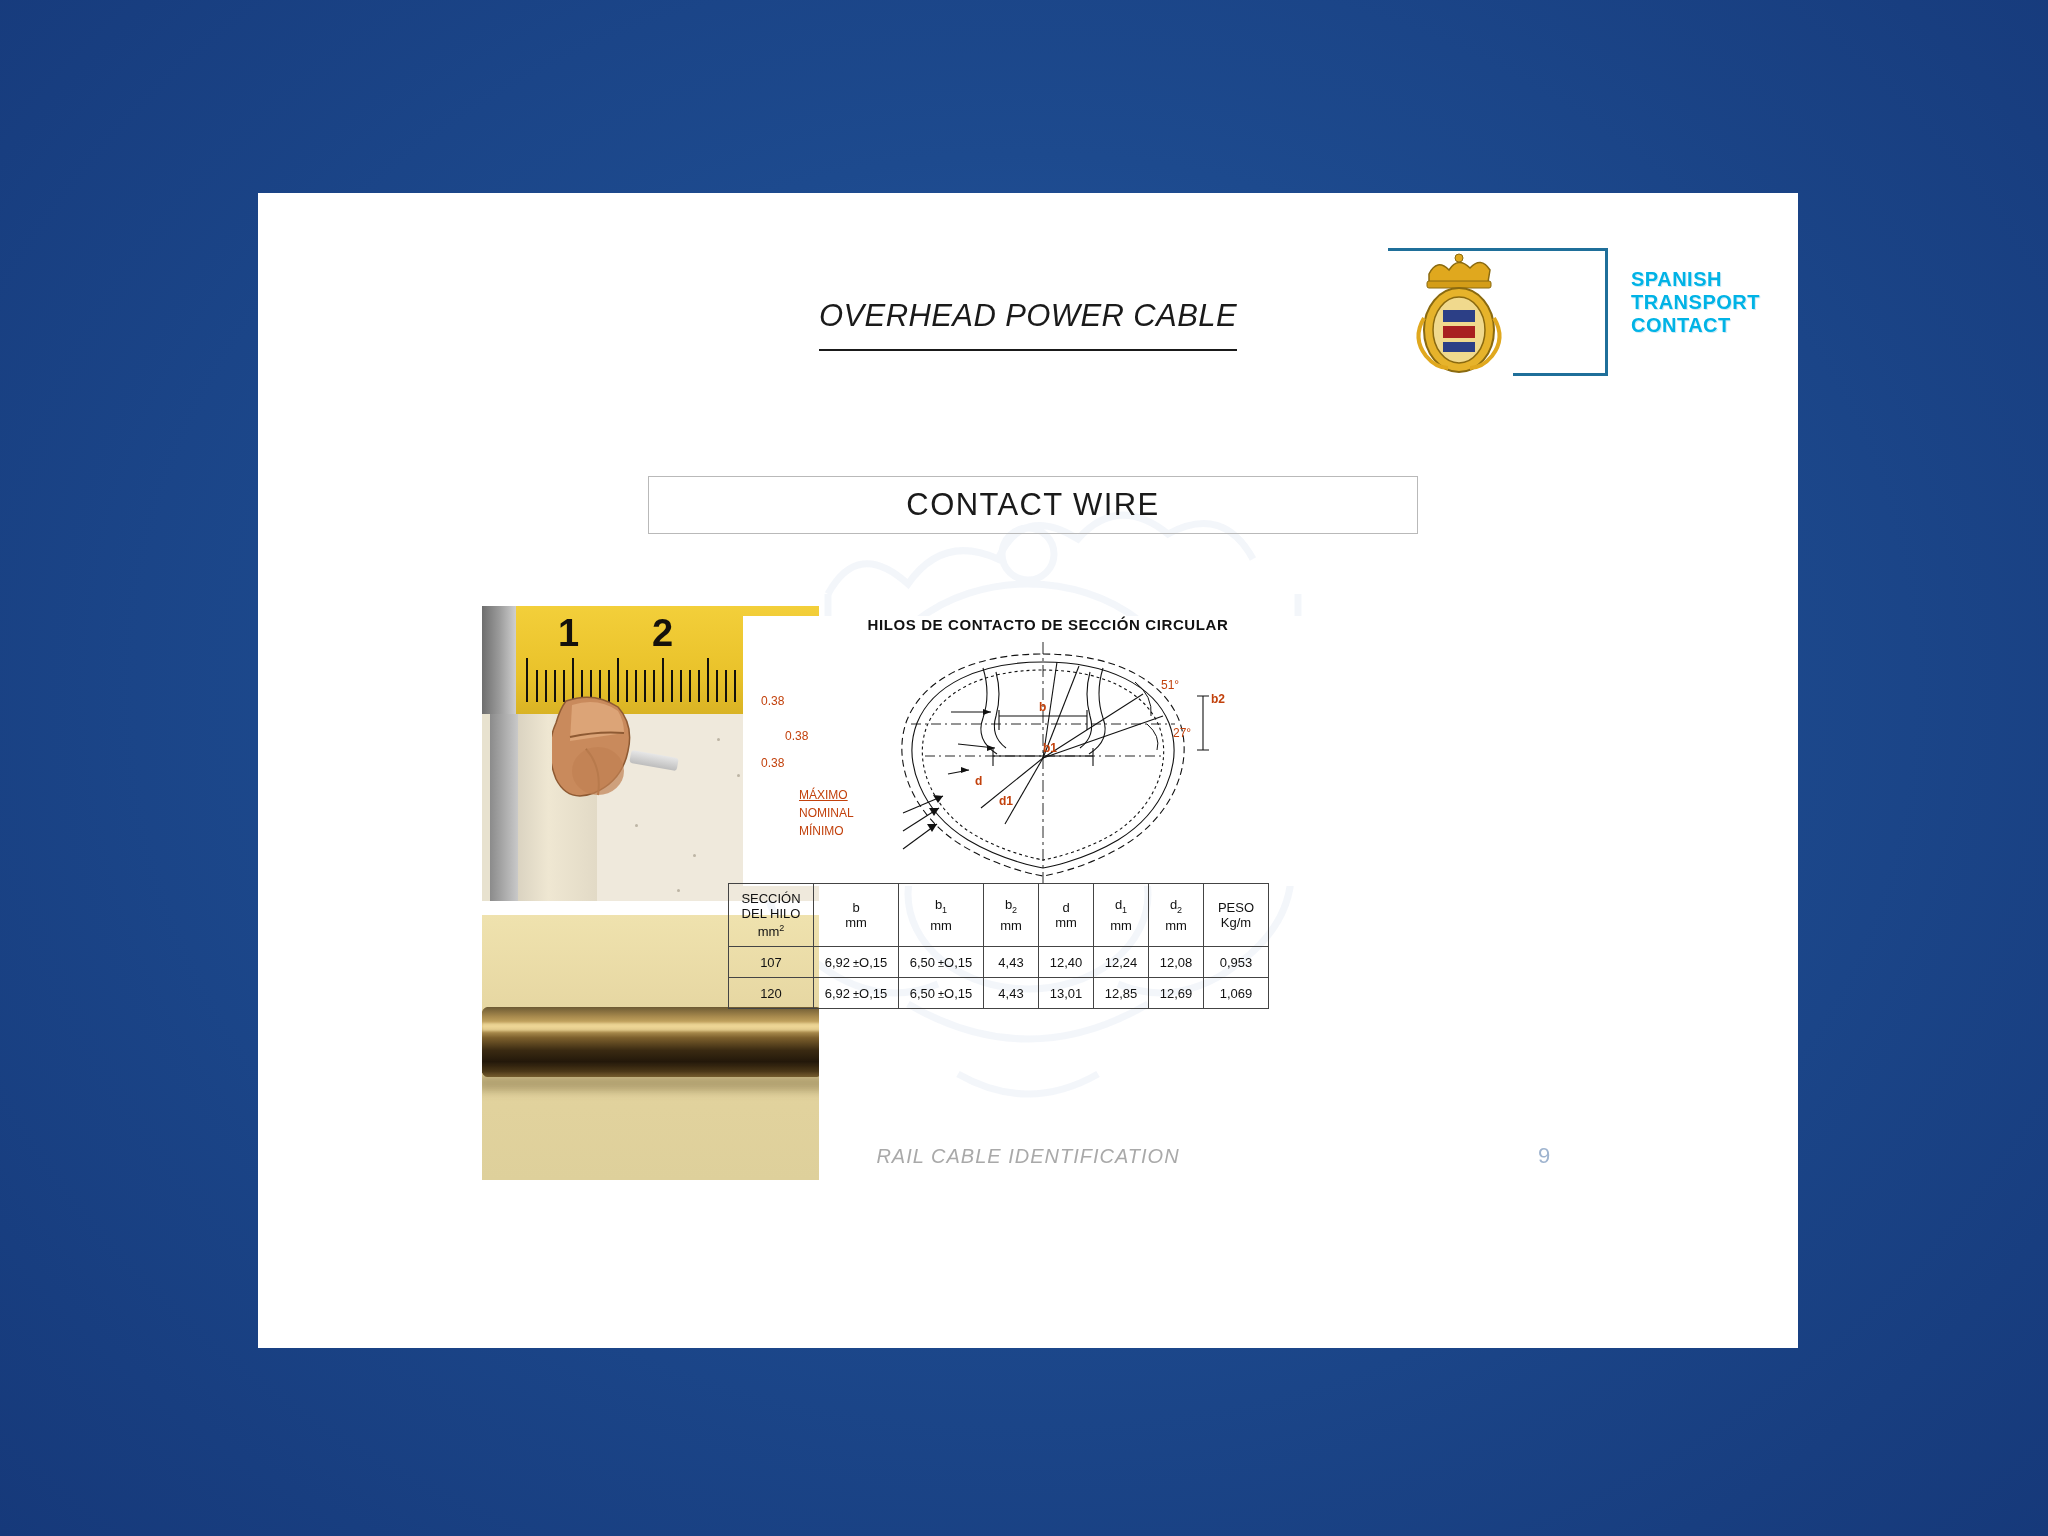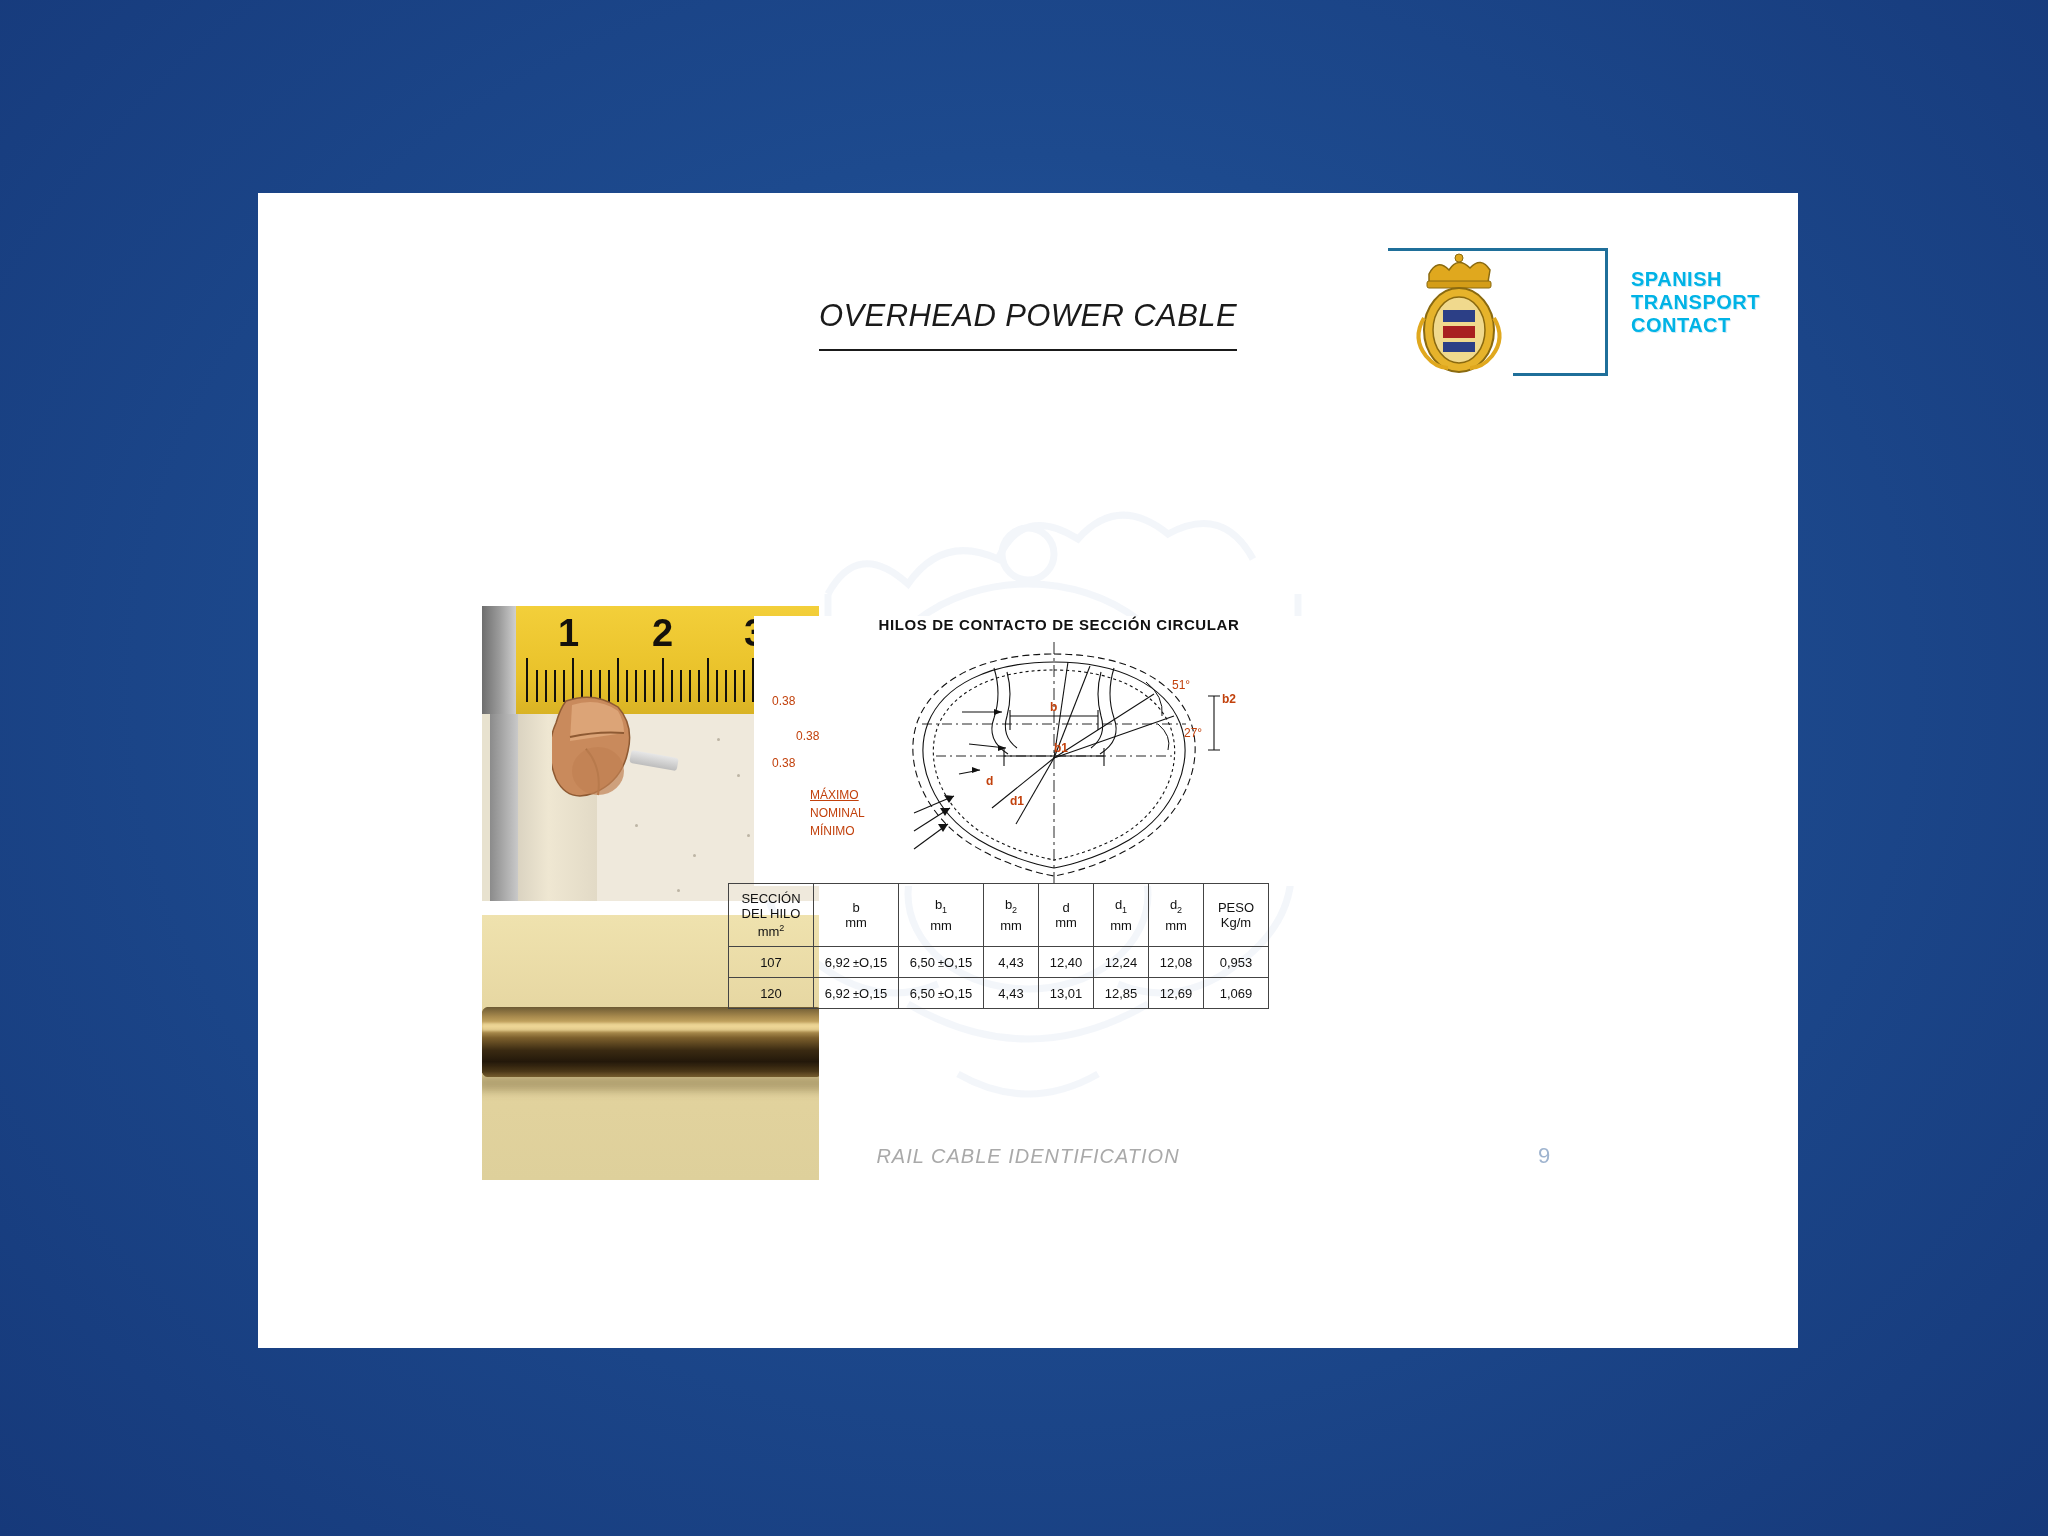--- a/index.html
+++ b/index.html
@@ -231,21 +231,21 @@
   .wire-shadow {
     position: absolute;
     left: -5px; top: 160px;
     width: 350px; height: 16px;
     background: rgba(90,70,30,0.35);
     filter: blur(4px);
   }
   
   #diagram {
     position: absolute;
-    left: 496px;
+    left: 485px;
     top: 423px;
     width: 610px;
     height: 270px;
     background: #ffffff;
   }
   #diagram-title {
     position: absolute;
     left: 0; top: 0;
     width: 610px;
     text-align: center;
@@ -356,20 +356,23 @@
         <path d="M91 70 q12 20 -2 38 q-10 12 -22 12" fill="none" stroke="#e0a81e" stroke-width="4"></path>
       </svg>
 
       <div id="logo-text">
         <div>SPANISH</div>
         <div>TRANSPORT</div>
         <div>CONTACT</div>
       </div>
     </div>
 
+    <div id="subtitle-box">
+      <div id="subtitle-text">CONTACT  WIRE</div>
+    </div>
 
     <div id="photo-ruler">
       <div class="photo1-beige"></div>
       <div class="wall">
         <div class="wall-speck" style="left:20px;top:18px;"></div>
         <div class="wall-speck" style="left:64px;top:42px;"></div>
         <div class="wall-speck" style="left:120px;top:24px;"></div>
         <div class="wall-speck" style="left:170px;top:70px;"></div>
         <div class="wall-speck" style="left:38px;top:110px;"></div>
         <div class="wall-speck" style="left:96px;top:140px;"></div>

